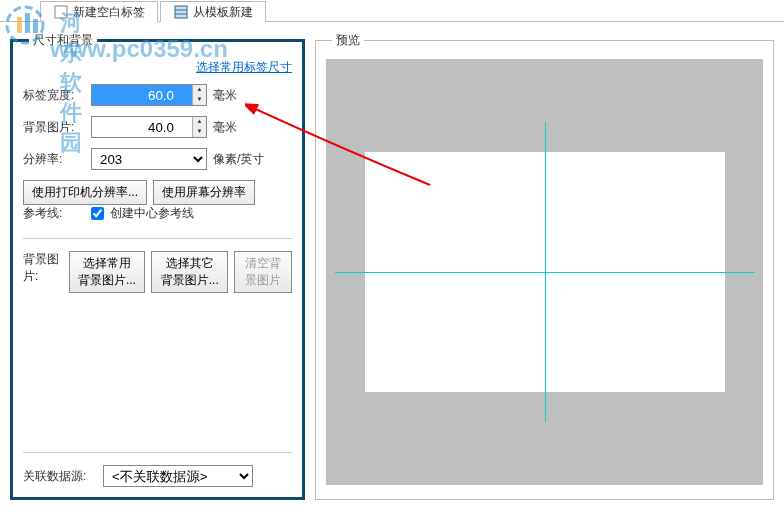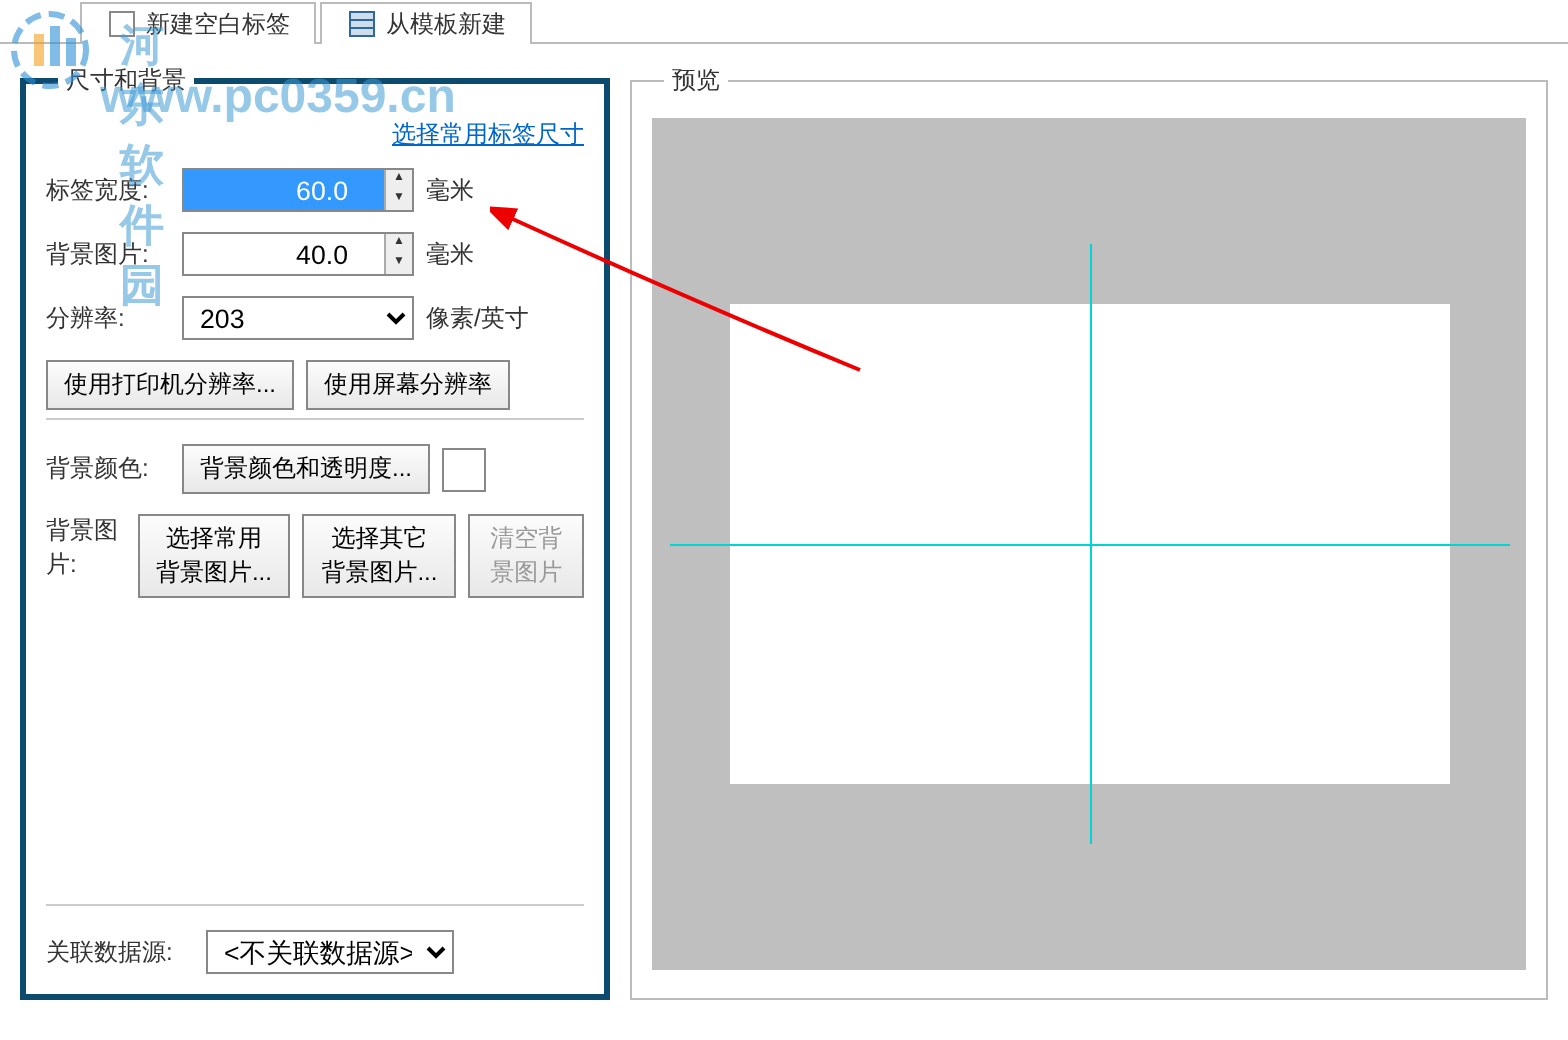--- a/index.html
+++ b/index.html
@@ -109,44 +109,44 @@
         <span class="lbl">分辨率:</span>
         <select class="sel"><option>203</option></select>
         <span class="lbl-r">像素/英寸</span>
       </div>
 
       <div class="btn-row">
         <button class="btn">使用打印机分辨率...</button>
         <button class="btn">使用屏幕分辨率</button>
       </div>
 
+      <div class="cb-row">
+        <span class="lbl">参考线:</span>
+        <input type="checkbox" class="cb" checked="" style="">
+        <span>创建中心参考线</span>
+      </div>
 
       <hr class="sep">
 
-      <div class="row">
-        <span class="lbl">背景颜色:</span>
-        <button class="btn">背景颜色和透明度...</button>
-        <div class="swatch"></div>
-      </div>
 
       <div class="row" style="align-items:flex-start">
         <span class="lbl">背景图片:</span>
         <div class="bg-btns">
           <button class="btn">选择常用背景图片...</button>
           <button class="btn">选择其它背景图片...</button>
           <button class="btn" disabled="">清空背景图片</button>
         </div>
       </div>
 
       <div class="spacer"></div>
       <hr class="sep">
 
       <div class="row" style="margin-bottom:0">
         <span style="width:74px">关联数据源:</span>
-        <select class="sel" style="width:124px"><option>&lt;不关联数据源&gt;</option></select>
+        <select class="sel" style="width:150px"><option>&lt;不关联数据源&gt;</option></select>
       </div>
     </fieldset>
   </div>
 
   <div class="right-panel">
     <fieldset class="preview">
       <legend>预览</legend>
       <div class="preview-canvas">
         <div class="label-preview">
           <div class="guide-h"></div>

